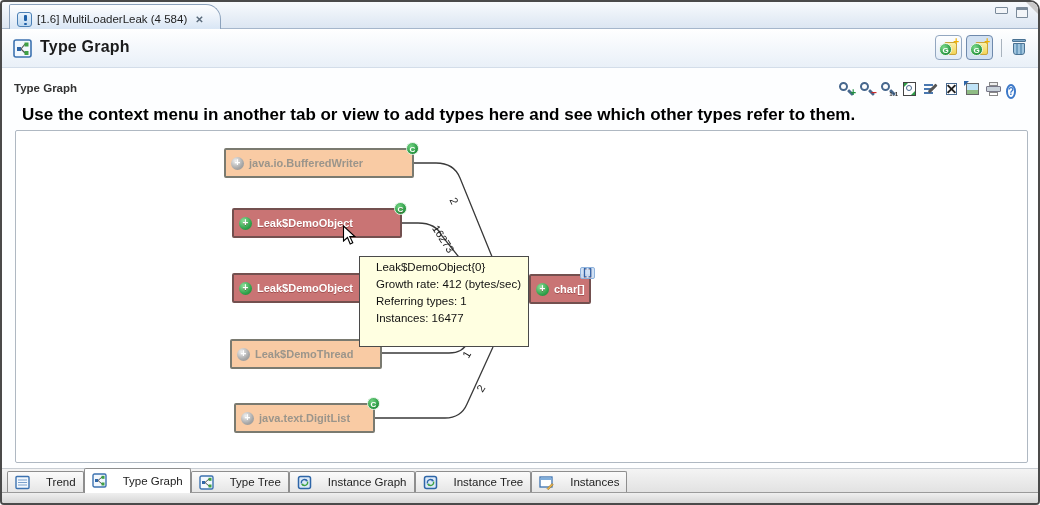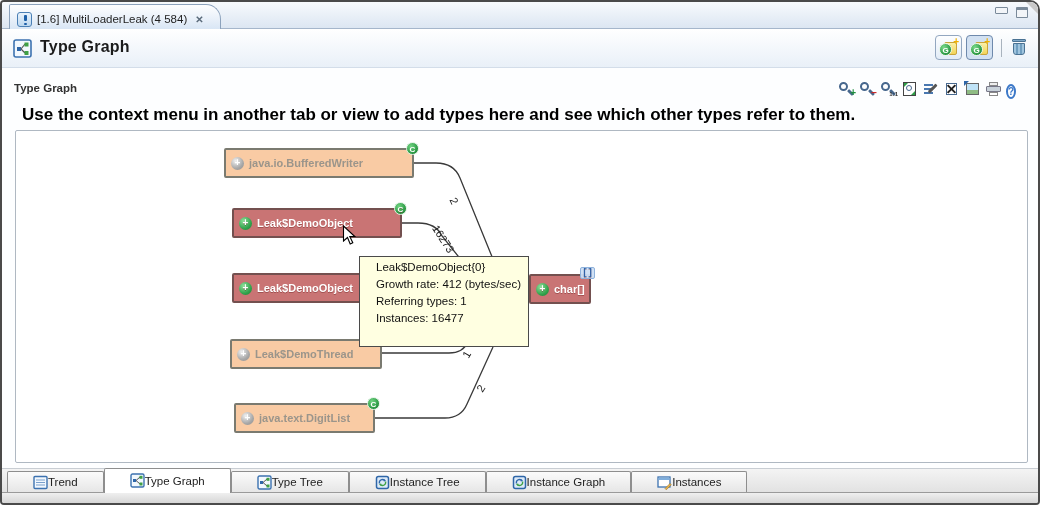--- a/index.html
+++ b/index.html
@@ -72,21 +72,21 @@
   .sphere { flex:0 0 13px; width:13px; height:13px; border-radius:50%; color:#fff; font:bold 10px/12px "Liberation Sans", sans-serif; text-align:center; }
   .sphere.gray { background:radial-gradient(circle at 35% 30%, #F0F0F0, #A8A8A8 60%, #8C8C8C); }
   .sphere.green { background:radial-gradient(circle at 35% 30%, #8EE09A, #33A34D 60%, #1B7D33); }
   .badge { position:absolute; top:-8px; right:-7px; width:13px; height:13px; border-radius:50%; background:radial-gradient(circle at 35% 30%, #6FD381, #2D9A45 65%, #147029); color:#fff; font:bold 8px/13px "Liberation Sans", sans-serif; text-align:center; border:1px solid #DFF2E2; }
   .badge-arr { position:absolute; top:-9px; right:-6px; color:#2F62A8; background:rgba(205,223,244,.95); border:1px solid #8FB2DC; border-radius:2px; font:bold 9px/10px "Liberation Mono", monospace; padding:0 1px; }
   .tooltip { position:absolute; left:343px; top:125px; width:170px; height:91px; z-index:5; background:#FFFFE1; border:1px solid #4A4A4A; padding:2px 16px; font-size:11.5px; line-height:17px; color:#111; white-space:nowrap; overflow:hidden; }
   .cursor { position:absolute; left:326px; top:94px; z-index:6; }
 
   
   .tabbar-bottom { position:absolute; left:0; top:466px; right:0; height:25px; background:linear-gradient(#F4F4F4,#E2E2E2); border-top:1px solid #C8CDD3; border-bottom:1px solid #9A9A9A; display:flex; align-items:flex-end; padding-left:5px; }
-  .btab { display:flex; align-items:center; gap:0; height:21px; padding:0 25px; margin-right:0; background:linear-gradient(#FBFBFB,#E6E6E6); border:1px solid #8E8E8E; border-bottom:none; border-radius:2px 2px 0 0; font-size:11.5px; color:#222; position:relative; }
+  .btab { display:flex; align-items:center; gap:16px; height:21px; padding:0 7px; margin-right:0; background:linear-gradient(#FBFBFB,#E6E6E6); border:1px solid #8E8E8E; border-bottom:none; border-radius:2px 2px 0 0; font-size:11.5px; color:#222; position:relative; }
   .btab.selected { height:25px; background:#FFF; z-index:2; margin-bottom:-1px; padding-bottom:1px; font-weight:normal; }
   .bottom-strip { position:absolute; left:0; bottom:0; right:0; height:10px; background:linear-gradient(#EFEFEF,#D6D6D6); }
 </style>
 </head>
 <body>
 
 <div class="window">
   <div class="corner-fold"></div>
 
   <div class="tabbar-top">
@@ -269,31 +269,31 @@
       <span>Type Tree</span>
     </div>
     <div class="btab">
       <svg width="15" height="15" viewBox="0 0 15 15">
           <rect x="1.5" y="1.5" width="12" height="12" rx="2" fill="#DCEAF8" stroke="#2E66A8" stroke-width="1.5"></rect>
           <path d="M4.5 8.5 A3 3 0 0 1 9.5 5.5" stroke="#2E66A8" stroke-width="1.3" fill="none"></path>
           <path d="M10.5 6.5 A3 3 0 0 1 5.5 9.5" stroke="#3FA045" stroke-width="1.3" fill="none"></path>
           <path d="M9 4 L11 5.5 L8.8 6.8 Z" fill="#2E66A8"></path>
           <path d="M6 11 L4 9.5 L6.2 8.2 Z" fill="#3FA045"></path>
         </svg>
-      <span>Instance Tree</span>
+      <span>Instance Graph</span>
     </div>
     <div class="btab">
       <svg width="15" height="15" viewBox="0 0 15 15">
           <rect x="1.5" y="1.5" width="12" height="12" rx="2" fill="#DCEAF8" stroke="#2E66A8" stroke-width="1.5"></rect>
           <path d="M4.5 8.5 A3 3 0 0 1 9.5 5.5" stroke="#2E66A8" stroke-width="1.3" fill="none"></path>
           <path d="M10.5 6.5 A3 3 0 0 1 5.5 9.5" stroke="#3FA045" stroke-width="1.3" fill="none"></path>
           <path d="M9 4 L11 5.5 L8.8 6.8 Z" fill="#2E66A8"></path>
           <path d="M6 11 L4 9.5 L6.2 8.2 Z" fill="#3FA045"></path>
         </svg>
-      <span>Instance Graph</span>
+      <span>Instance Tree</span>
     </div>
     <div class="btab">
       <svg width="15" height="15" viewBox="0 0 15 15">
           <rect x="1" y="2" width="12" height="10" fill="#FFF" stroke="#3C72B0" stroke-width="1.3"></rect>
           <rect x="1.6" y="2.6" width="10.8" height="2.4" fill="#7FAEDC"></rect>
           <path d="M8 13.5 L13 8.5 L14.3 9.8 L9.3 14.8 Z" fill="#E8B24A" stroke="#9A742A" stroke-width="0.6"></path>
         </svg>
       <span>Instances</span>
     </div>
   </div>

